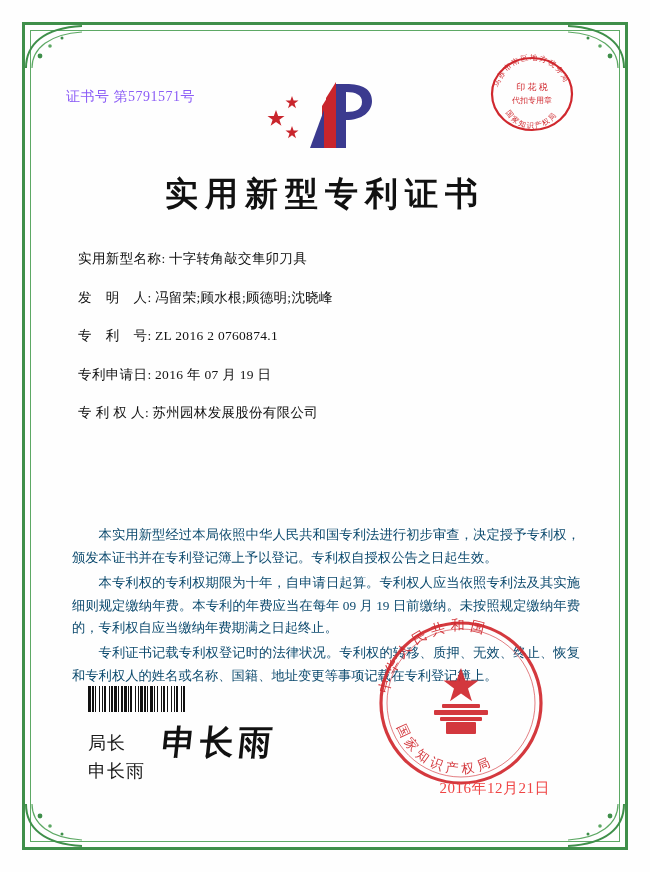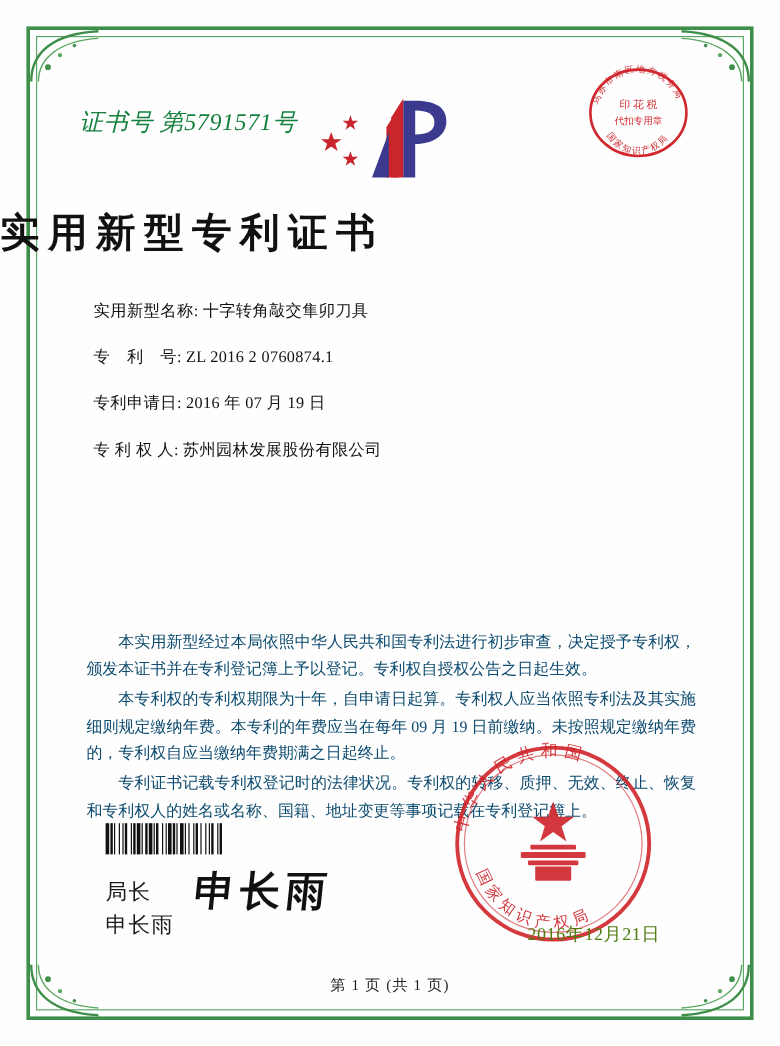--- a/index.html
+++ b/index.html
@@ -49,44 +49,44 @@
   .corner svg { display:block; }
   .corner.tl { left: 24px; top: 24px; }
   .corner.tr { right: 24px; top: 24px; transform: scaleX(-1); }
   .corner.bl { left: 24px; bottom: 24px; transform: scaleY(-1); }
   .corner.br { right: 24px; bottom: 24px; transform: scale(-1,-1); }
 
   .cert-number {
     position: absolute;
     left: 66px;
     top: 88px;
-    font-size: 20px;
+    font-size: 14px;
     letter-spacing: 0.5px;
-    color: #15803d;
-    font-style: italic;
+    color: #8b5cf6;
   }
 
   
   .emblem {
     position: absolute;
     left: 0;
     right: 0;
     top: 76px;
     height: 80px;
     display: flex;
     justify-content: center;
     align-items: center;
     pointer-events: none;
   }
 
   .main-title {
     position: absolute;
     left: 0;
     right: 0;
     top: 172px;
+    text-align: center;
     font-size: 33px;
     font-weight: bold;
     letter-spacing: 7px;
     color: #111;
     font-family: "Liberation Serif", serif;
   }
 
   .fields {
     position: absolute;
     left: 78px;
@@ -168,23 +168,23 @@
   .seal-main {
     position: absolute;
     right: 96px;
     bottom: 76px;
     width: 186px;
     height: 186px;
   }
   .seal-date {
     position: absolute;
     right: 100px;
-    bottom: 84px;
+    bottom: 74px;
     font-size: 15px;
-    color: #4d7c0f;
+    color: #ef4444;
     letter-spacing: 0.5px;
   }
 
   .footer {
     position: absolute;
     left: 0;
     right: 0;
     bottom: 42px;
     text-align: center;
     font-size: 12.5px;
@@ -260,20 +260,24 @@
       <path d="M76,72 L86,72 L86,6 L76,22 Z" fill="#c9252c"></path>
     </svg>
   </div>
 
   <div class="main-title">实用新型专利证书</div>
 
   <div class="fields">
     <div class="field-row">
       <span class="field-label">实用新型名称:</span>
       <span class="field-value">十字转角敲交隼卯刀具</span>
+    </div>
+    <div class="field-row">
+      <span class="field-label">发　明　人:</span>
+      <span class="field-value">冯留荣;顾水根;顾德明;沈晓峰</span>
     </div>
     <div class="field-row">
       <span class="field-label">专　利　号:</span>
       <span class="field-value">ZL 2016 2 0760874.1</span>
     </div>
     <div class="field-row">
       <span class="field-label">专利申请日:</span>
       <span class="field-value">2016 年 07 月 19 日</span>
     </div>
     <div class="field-row">
@@ -397,15 +401,14 @@
         <rect x="66" y="100" width="54" height="5" rx="1"></rect>
         <rect x="72" y="107" width="42" height="4" rx="1"></rect>
         <rect x="74" y="94" width="38" height="4" rx="1"></rect>
         <rect x="78" y="112" width="30" height="12" rx="1"></rect>
       </g>
     </svg>
   </div>
 
   <div class="seal-date">2016年12月21日</div>
 
-  <div class="footer">第 1 页 (共 1 页)</div>
 
 </div>
 
 </body></html>

